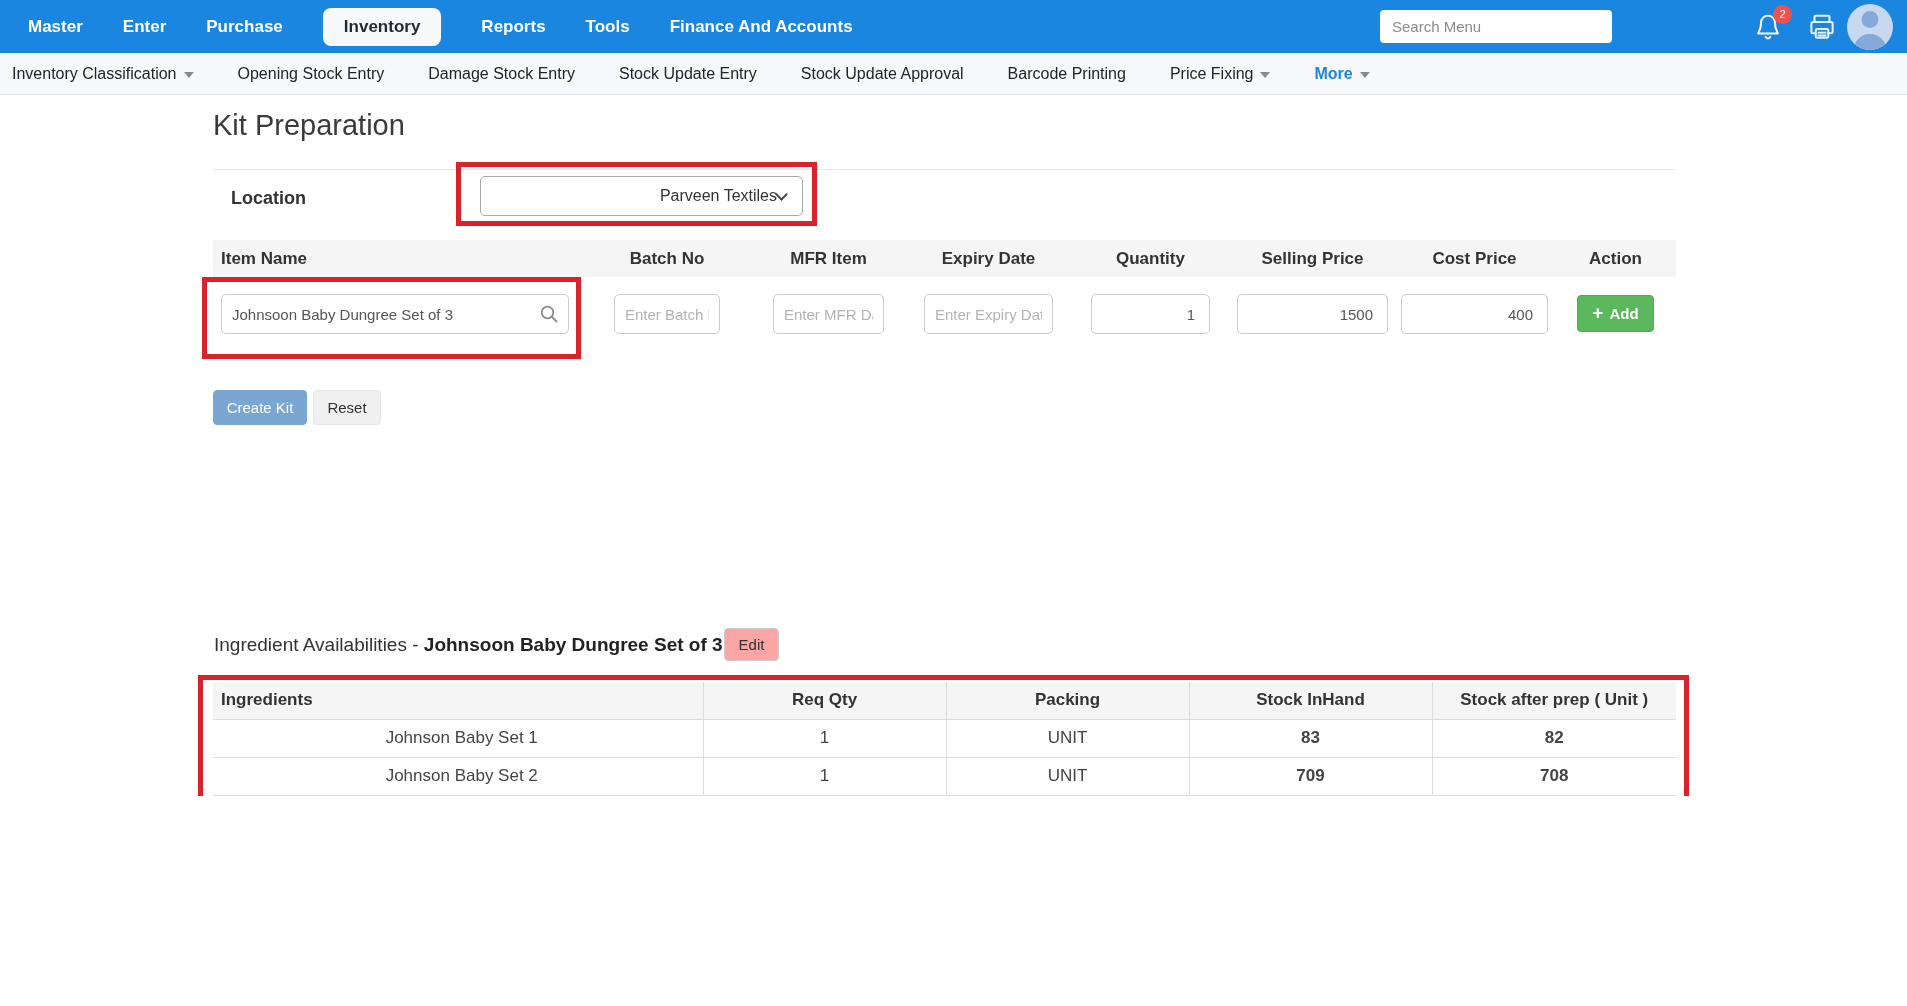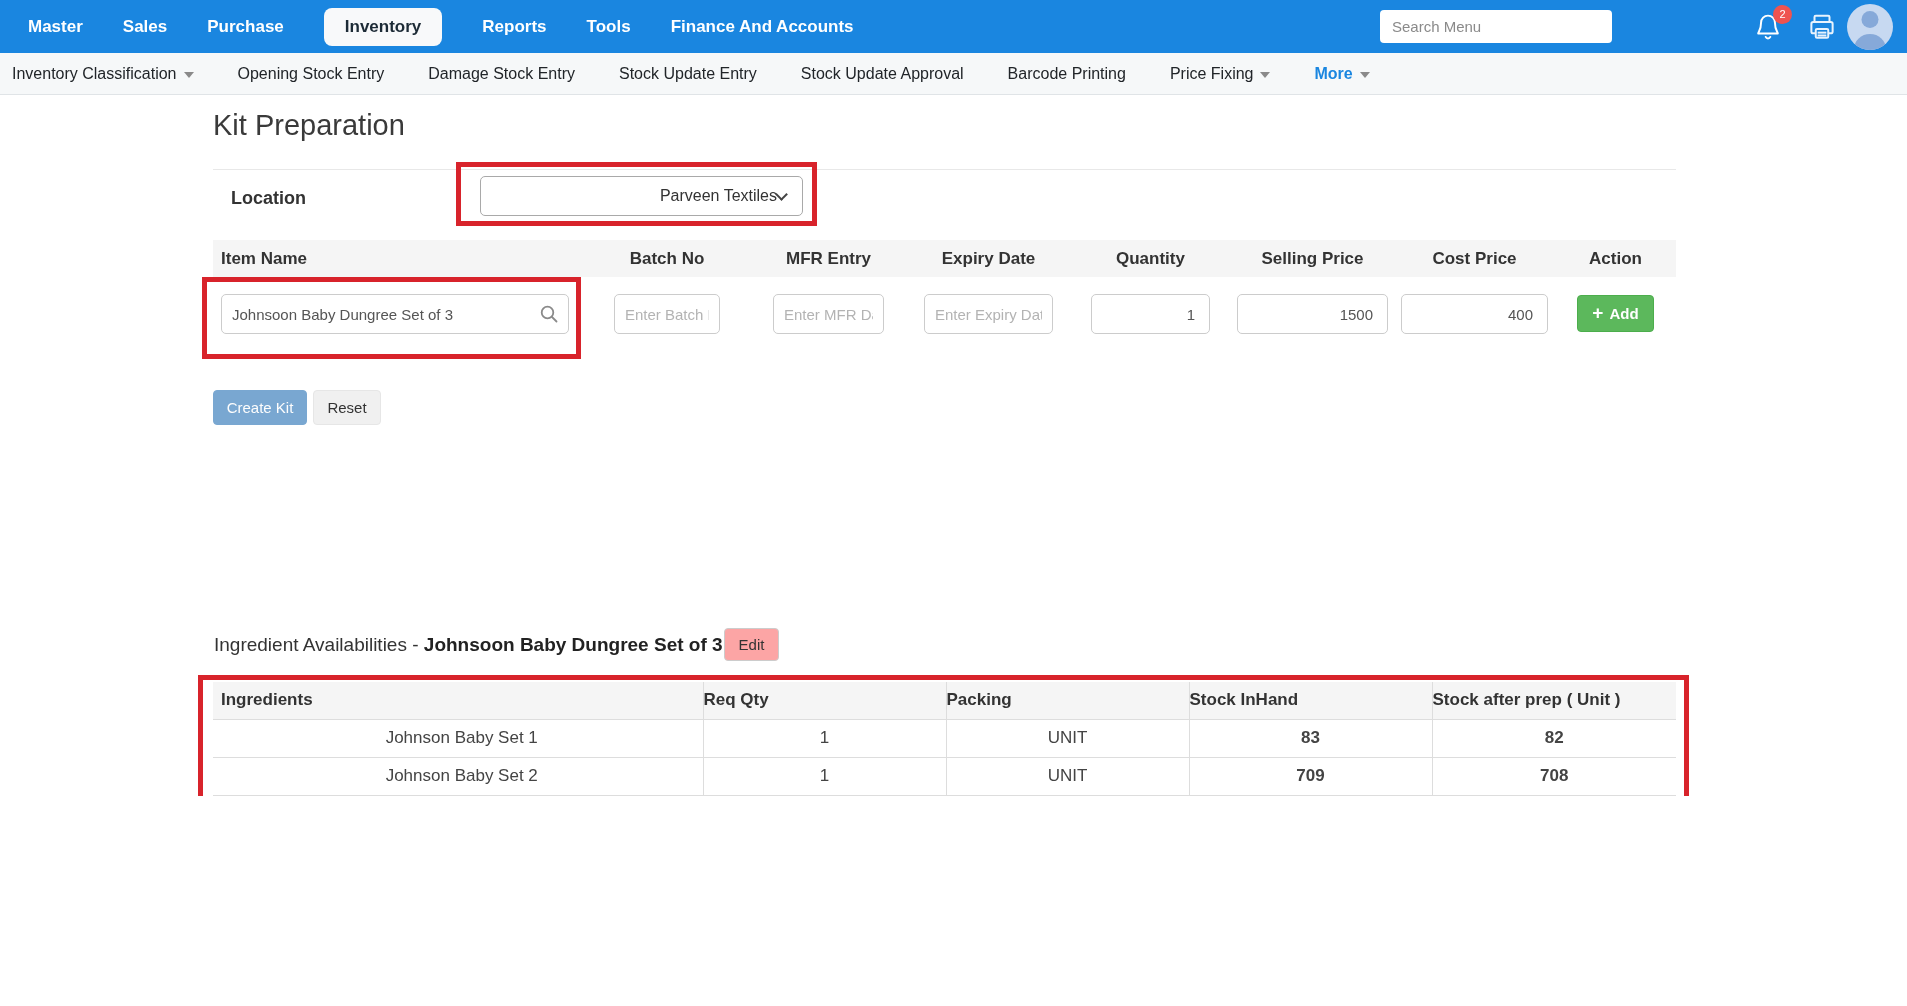--- a/index.html
+++ b/index.html
@@ -133,21 +133,21 @@
   }
   .ing-table {
     position:absolute; left:213px; top:587px; width:1463px;
     border-collapse:collapse; table-layout:fixed; font-size:17px;
   }
   .ing-table col.w1{width:490px;} .ing-table col.w2{width:243px;}
   .ing-table col.w3{width:243px;} .ing-table col.w4{width:243px;}
   .ing-table col.w5{width:244px;}
   .ing-table th {
     background:#f5f5f5; height:37px; font-weight:700; color:#333;
-    border:1px solid #ddd; border-top:none; text-align:left;
+    border:1px solid #ddd; border-top:none; text-align:center;
   }
   .ing-table th:first-child { text-align:left; padding-left:8px; border-left:none; }
   .ing-table th:last-child { border-right:none; }
   .ing-table td {
     height:38px; color:#444; border:1px solid #ddd; text-align:center; background:#fff;
   }
   .ing-table td:first-child { text-align:center; padding-left:8px; border-left:none; }
   .ing-table td:last-child { border-right:none; }
   .stock-green { color:#377a3a; font-weight:700; }
   .stock-blue  { color:#2e76a6; font-weight:700; }
@@ -169,21 +169,21 @@
   }
 </style>
 </head>
 <body>
 
 <div class="screen">
 
   <header class="topnav">
     <nav class="topnav-items">
       <a class="topnav-item">Master</a>
-      <a class="topnav-item">Sales</a>
+      <a class="topnav-item">Enter</a>
       <a class="topnav-item">Purchase</a>
       <a class="topnav-item active">Inventory</a>
       <a class="topnav-item">Reports</a>
       <a class="topnav-item">Tools</a>
       <a class="topnav-item">Finance And Accounts</a>
     </nav>
     <input class="search" placeholder="Search Menu" style="">
     <div class="bell-wrap">
       <svg width="28" height="30" viewBox="0 0 24 26" fill="none" stroke="#ffffff" stroke-width="1.7" stroke-linecap="round" stroke-linejoin="round">
         <path d="M18 10a6 6 0 1 0 -12 0c0 7 -2.5 8 -2.5 9.5h17c0 -1.5 -2.5 -2.5 -2.5 -9.5"></path>
@@ -240,21 +240,21 @@
     <label class="loc-label">Location</label>
     <div class="select">
       <span>Parveen Textiles</span>
       <span class="chev"></span>
     </div>
     <div class="red-box box1"></div>
 
     <div class="form-head">
       <div class="c1">Item Name</div>
       <div class="c2 hc">Batch No</div>
-      <div class="c3 hc">MFR Entry</div>
+      <div class="c3 hc">MFR Item</div>
       <div class="c4 hc">Expiry Date</div>
       <div class="c5 hc">Quantity</div>
       <div class="c6 hc">Selling Price</div>
       <div class="c7 hc">Cost Price</div>
       <div class="c8 hc">Action</div>
     </div>
 
     <div class="form-row">
       <div class="c1">
         <div class="item-wrap">

